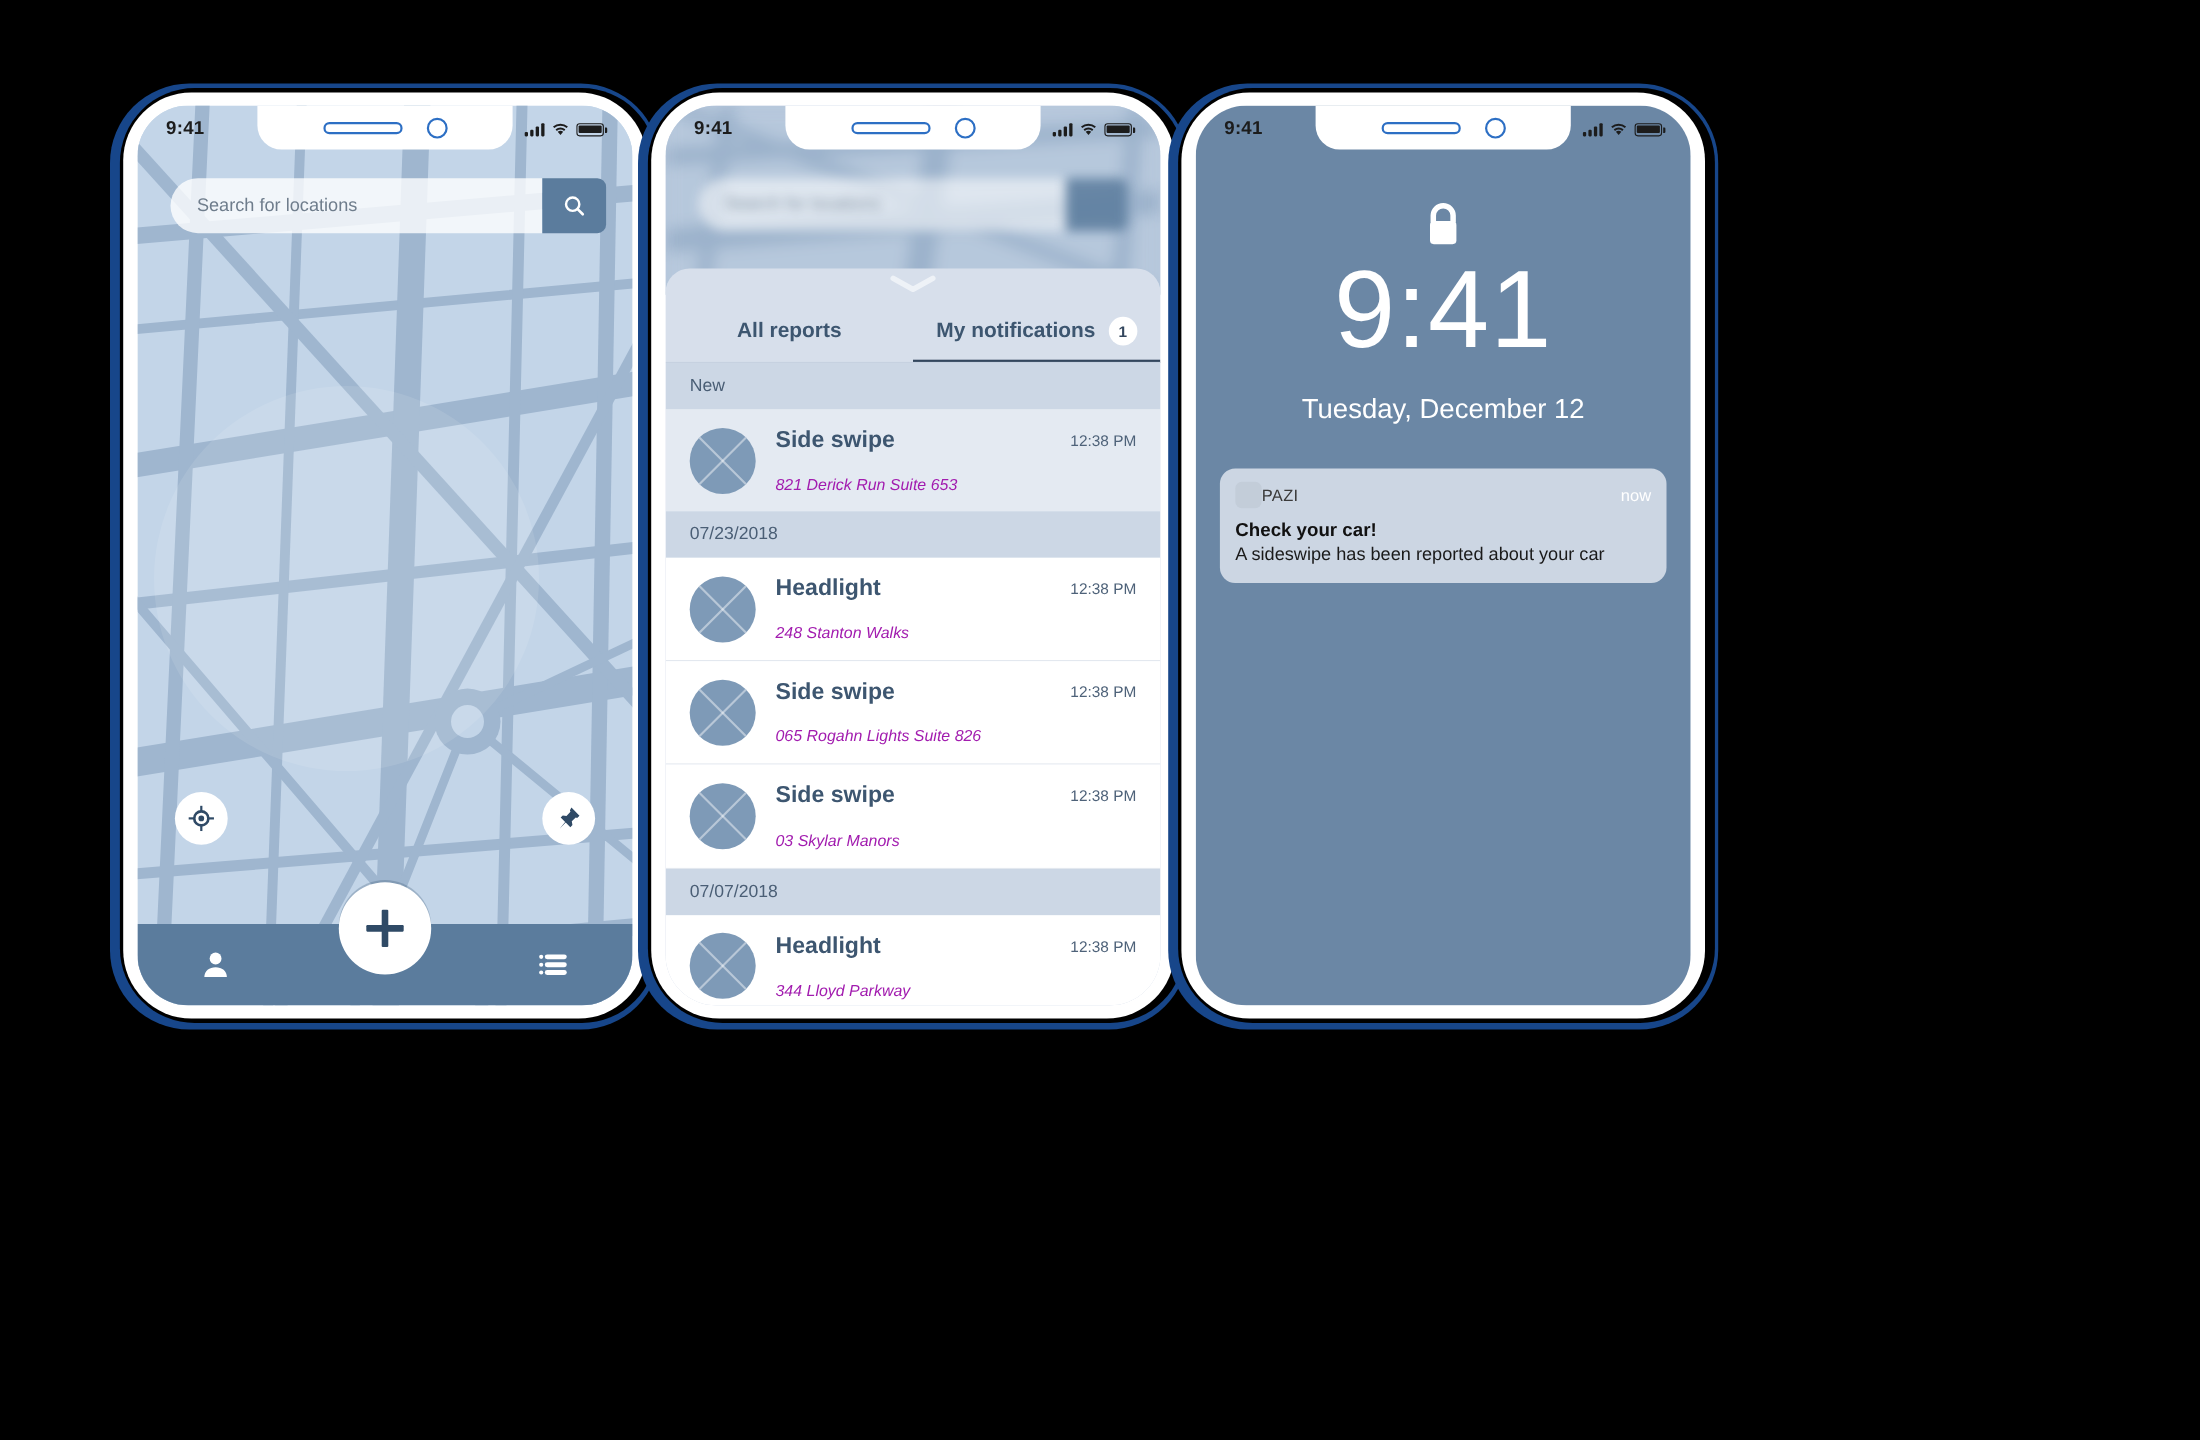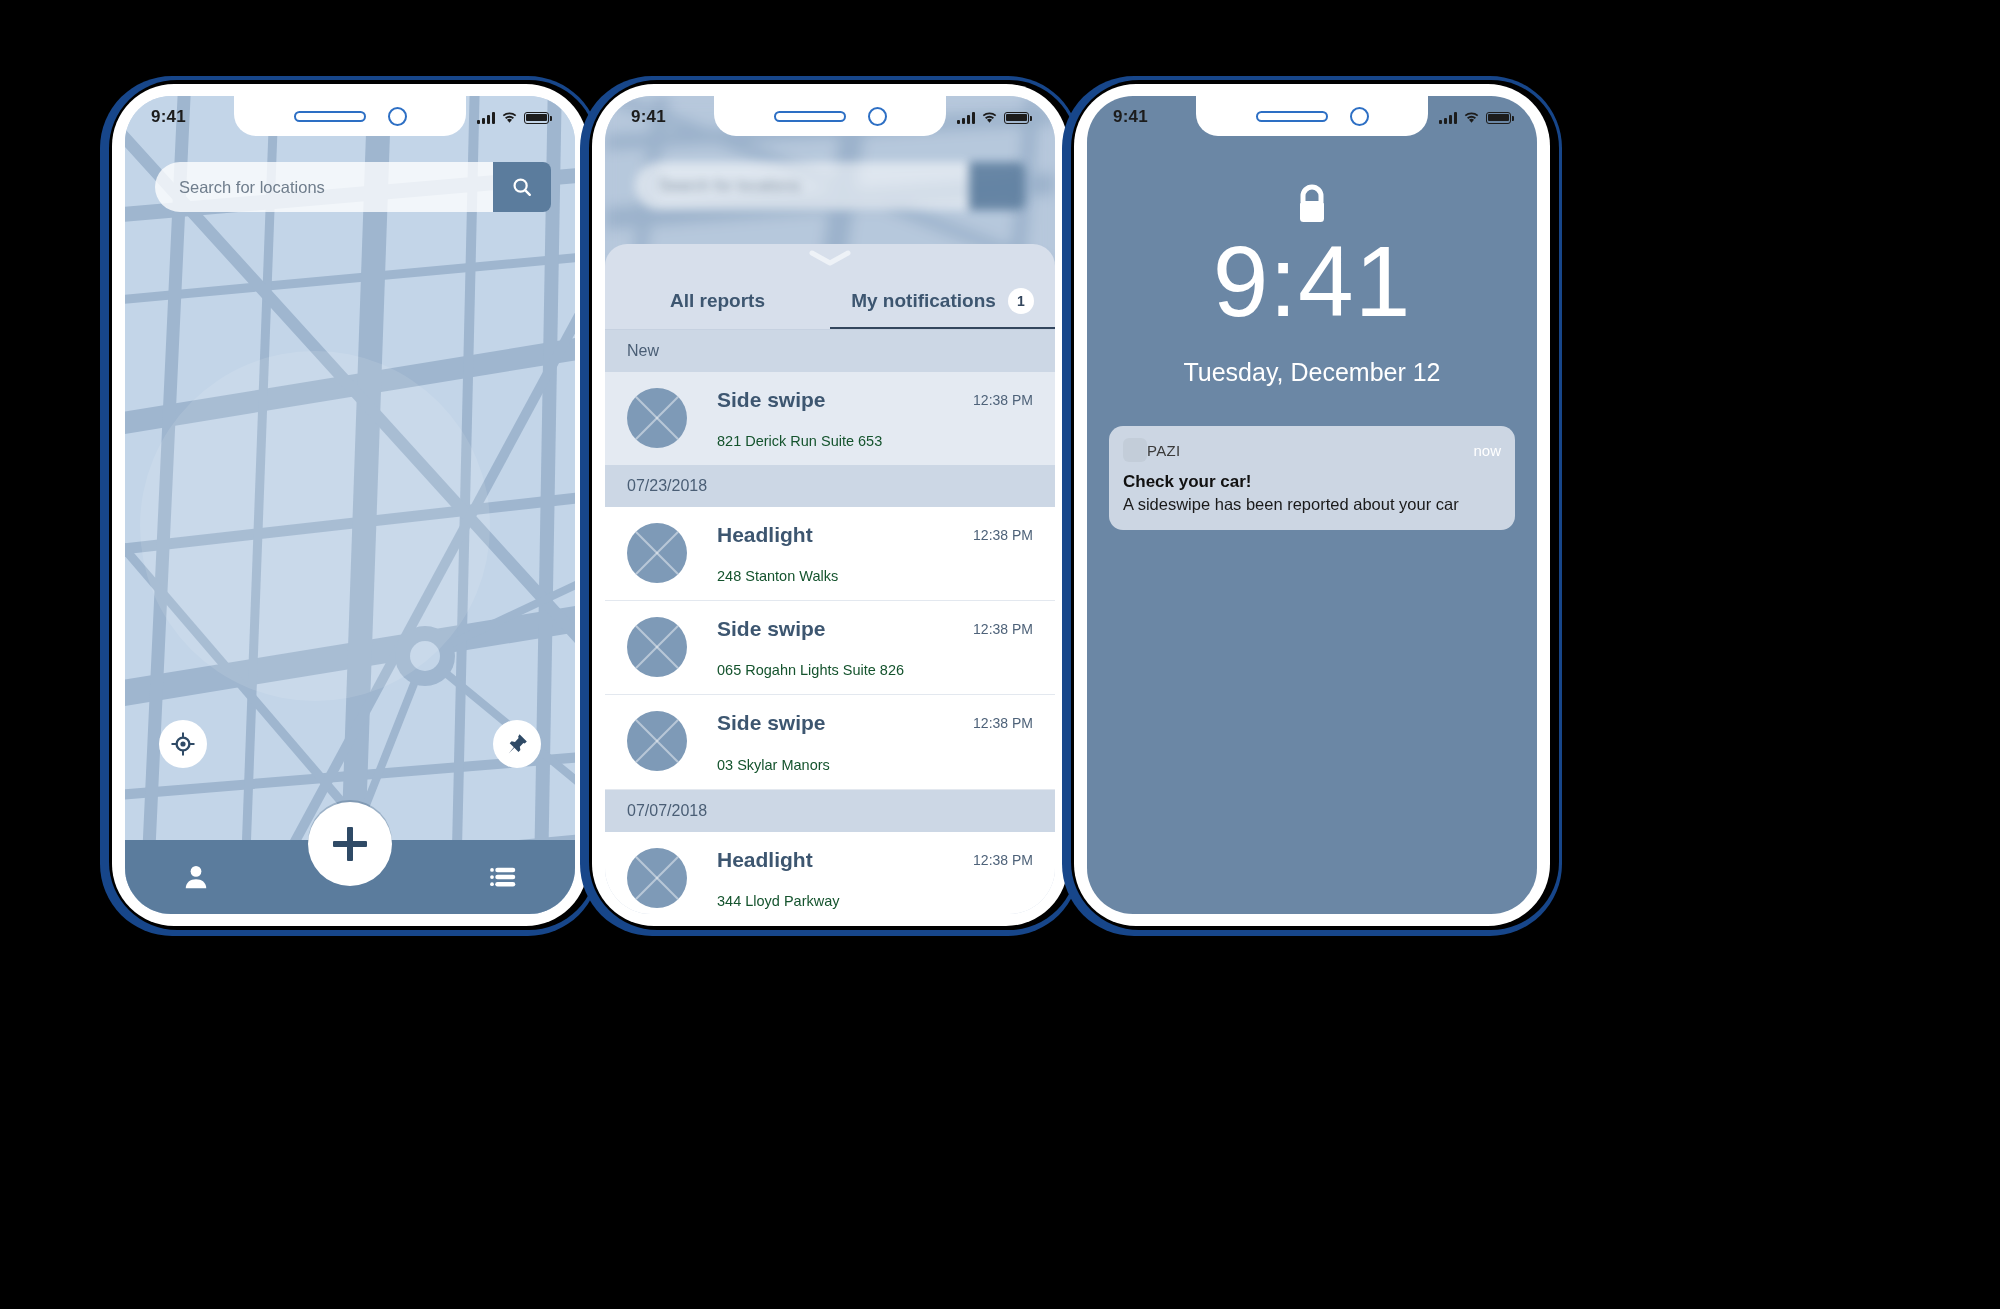--- a/index.html
+++ b/index.html
@@ -177,38 +177,38 @@
     width: 26px; height: 26px; border-radius:50%; background:#ffffff;
     display:flex;align-items:center;justify-content:center;
     font-size: 14px; font-weight:700; color:#33465d;
   }
 
   .list { position:absolute; left:0; right:0; top: 86px; bottom:0; overflow:hidden; }
   .sec-head {
     background:#ccd7e5; padding: 12px 22px; font-size: 16px; color:#4a5e75;
   }
   .row {
-    display:flex; gap: 30px;
+    display:flex; align-items:center; gap: 18px;
     padding: 16px 22px; background:#ffffff;
     border-bottom: 1px solid #e3e8ef;
   }
   .row.unread { background:#e4eaf2; border-bottom:none; }
   .avatar {
     width: 60px; height: 60px; border-radius:50%; background:#7e9ab7; flex: 0 0 60px;
     position:relative; overflow:hidden;
   }
   .avatar::before, .avatar::after {
     content:''; position:absolute; left:50%; top:50%; width: 62px; height: 2px;
     background: rgba(255,255,255,.45); transform-origin:center;
   }
   .avatar::before { transform: translate(-50%,-50%) rotate(45deg); }
   .avatar::after  { transform: translate(-50%,-50%) rotate(-45deg); }
   .row-main { flex:1; min-width:0; }
   .row-title { font-size: 21px; font-weight:700; color:#3d5670; line-height:1.15; }
-  .row-sub { font-size: 14.5px; color:#14532d; margin-top: 21px; }
+  .row-sub { font-size: 14.5px; color:#a21caf; margin-top: 21px; font-style: italic; }
   .row-time { font-size: 14px; color:#4e6279; align-self:flex-start; padding-top: 4px; white-space:nowrap;}
 
   
   .lock-root { position:absolute; inset:0; background:#6b87a5; }
   .lock-icon { position:absolute; left:50%; transform:translateX(-50%); top: 86px; }
   .lock-time {
     position:absolute; left:0; right:0; top: 128px; text-align:center;
     font-size: 100px; font-weight:200; color:#ffffff; letter-spacing: 1px;
     font-family:"Liberation Sans", sans-serif;
   }

